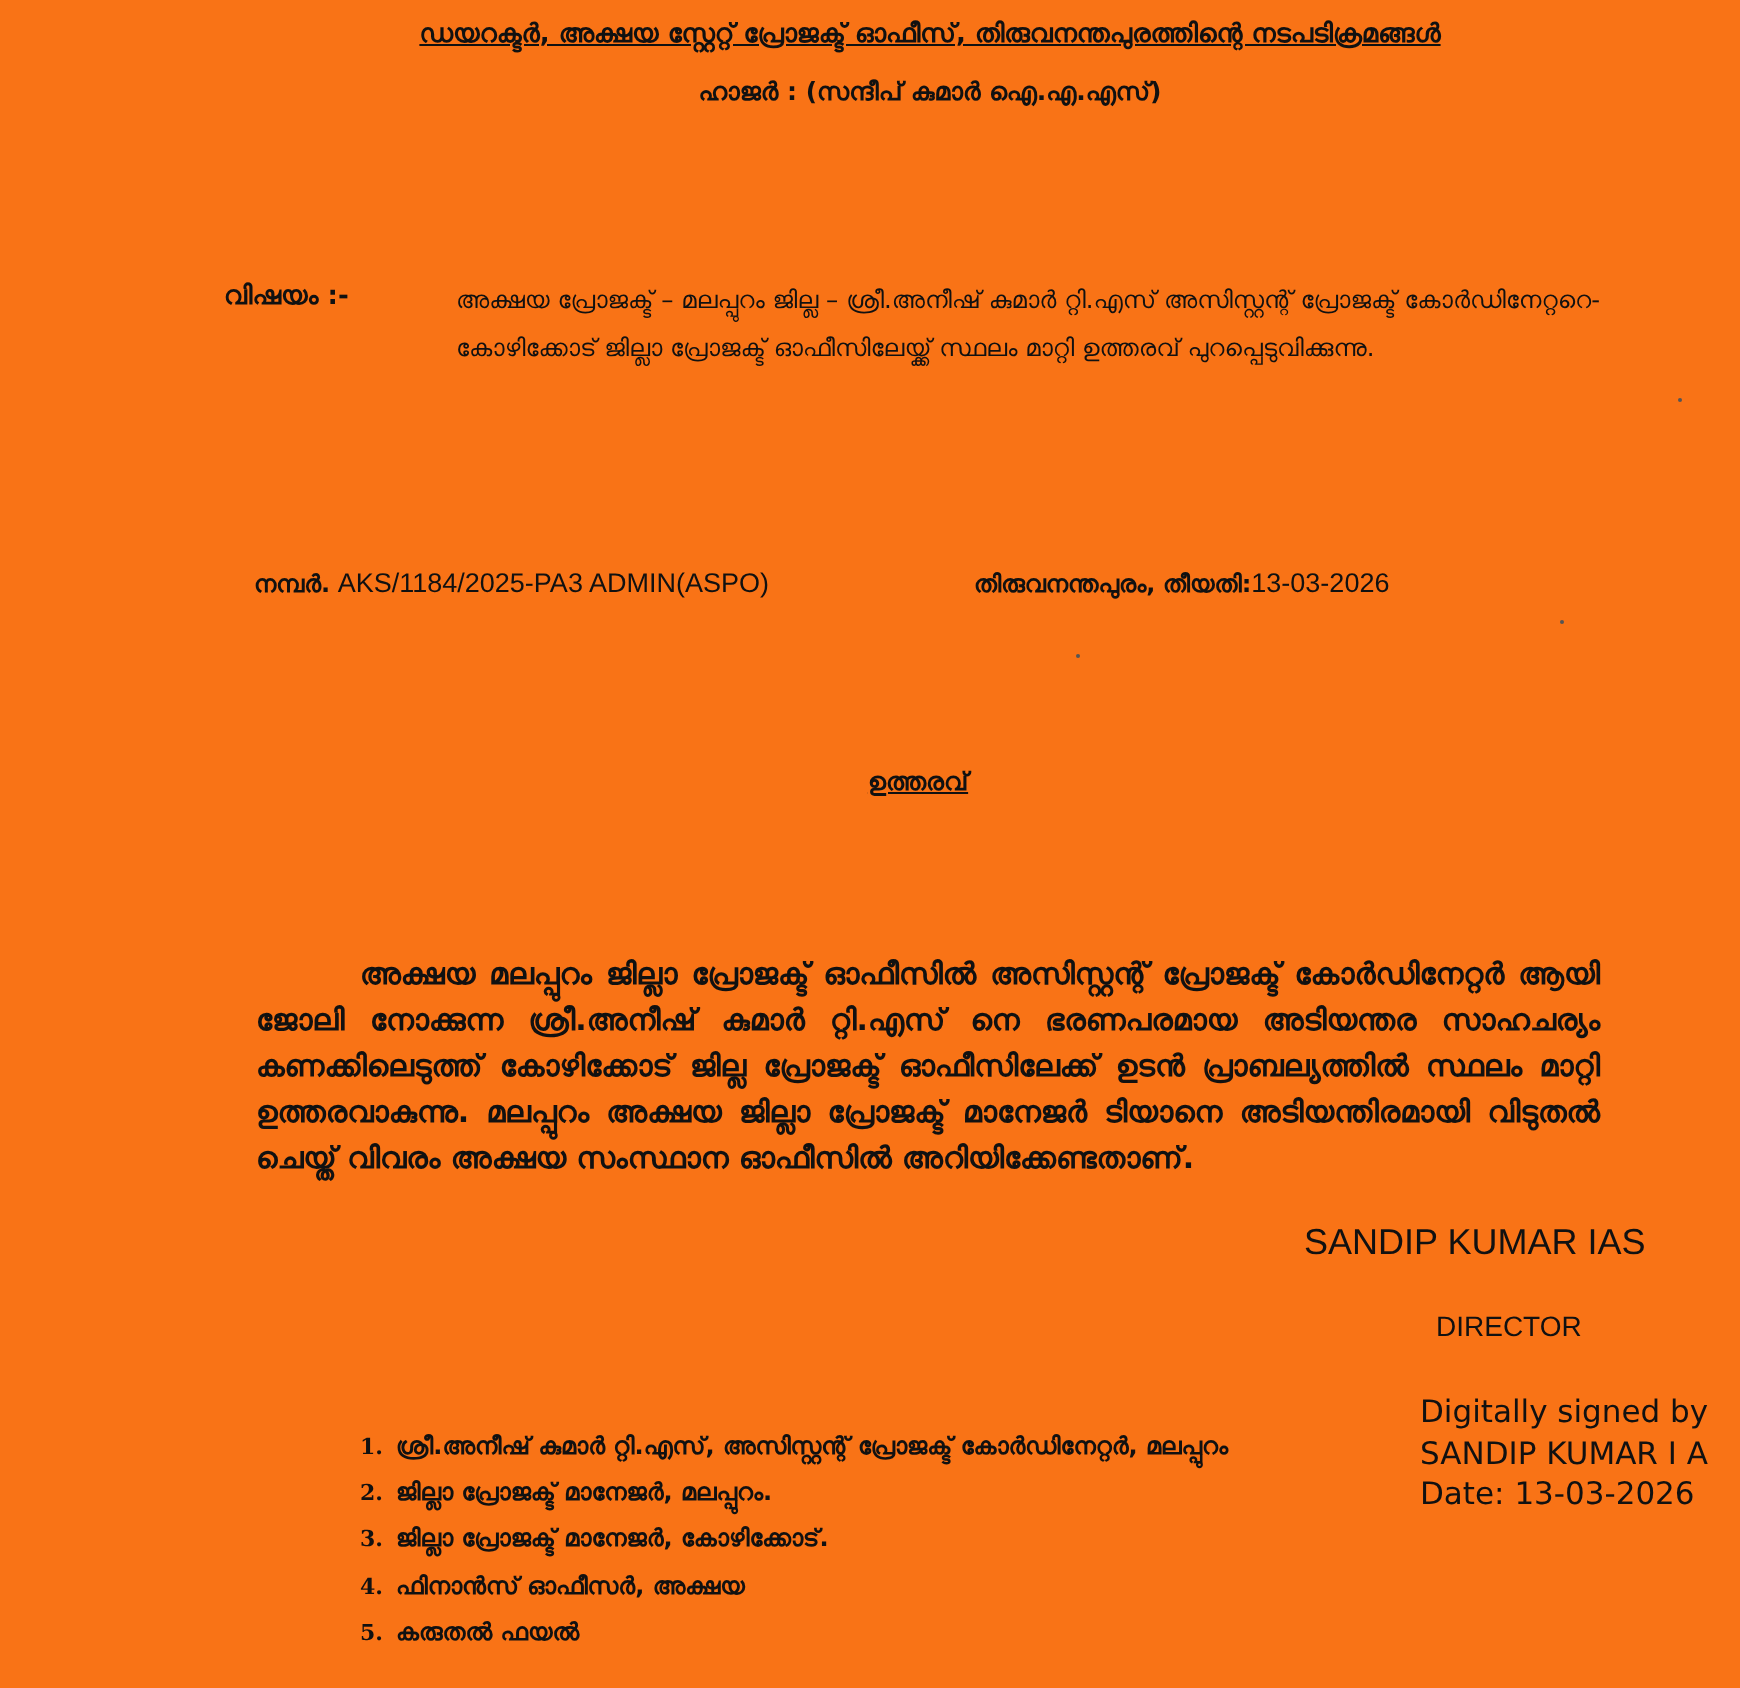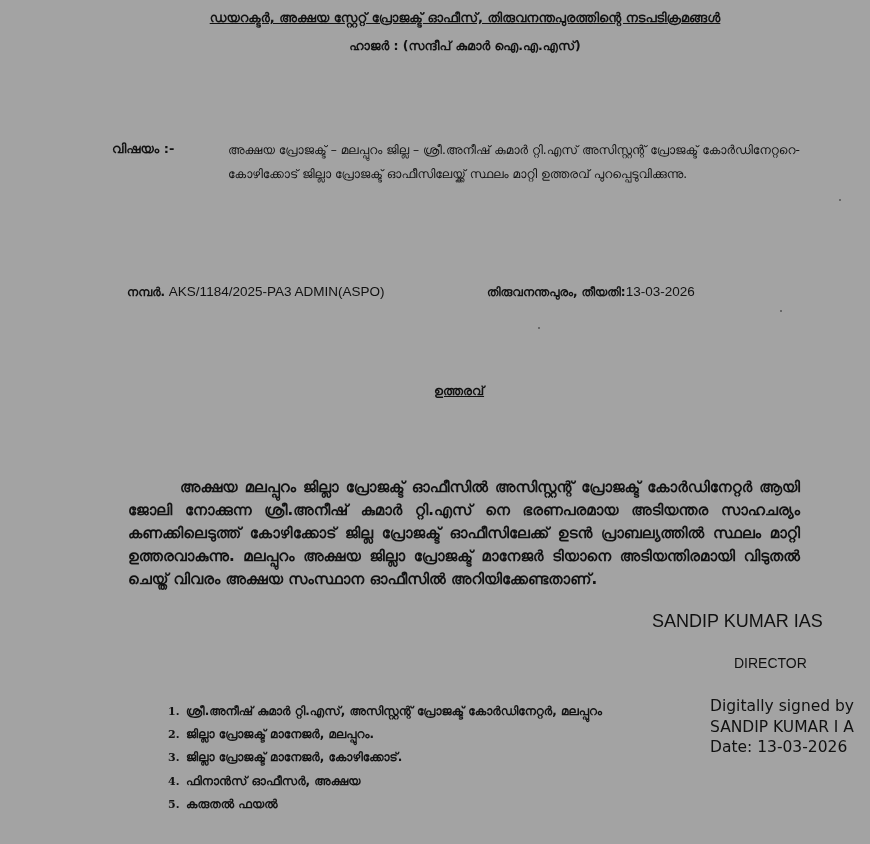--- a/index.html
+++ b/index.html
@@ -12,21 +12,21 @@
       height: 844px;
       position: relative;
       overflow: hidden;
       font-family: "DejaVu Sans", "Liberation Sans", sans-serif;
       color: #111111;
     }
     .page {
       position: absolute;
       left: 0; top: 0;
       width: 870px; height: 844px;
-      background: #a3a3a3;
+      background: #f97316;
     }
     .abs { position: absolute; }
     .title {
       left: 0; width: 930px; top: 10px;
       text-align: center;
       font-weight: bold;
       font-size: 13px;
       text-decoration: underline;
       letter-spacing: 0px;
       white-space: nowrap;
@@ -89,25 +89,24 @@
       left: 652px; top: 611px;
       font-family: "Liberation Sans", sans-serif;
       font-size: 18px;
       white-space: nowrap;
     }
     .sign-title {
       left: 718px; top: 655px;
       font-family: "Liberation Sans", sans-serif;
       font-size: 14px;
       white-space: nowrap;
-      margin-left: 16px;
     }
     .copy-list {
       left: 160px; top: 700px;
-      margin: 0; padding: 0;
+      margin: 12px; padding: 0;
       list-style: none;
       font-weight: bold;
       font-size: 12px;
     }
     .copy-list li {
       height: 23.2px;
       line-height: 23.2px;
       white-space: nowrap;
     }
     .copy-list .num {

